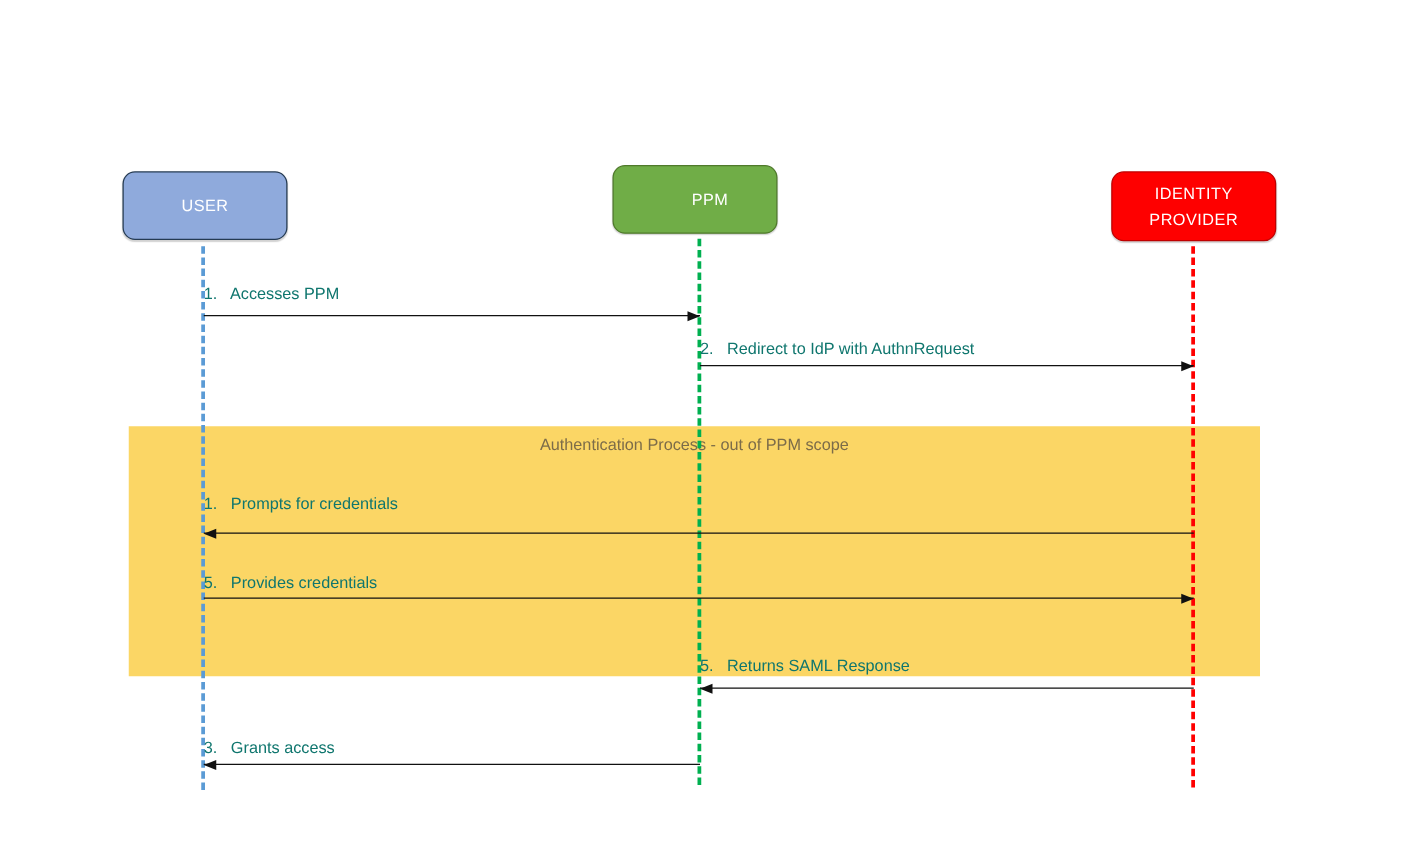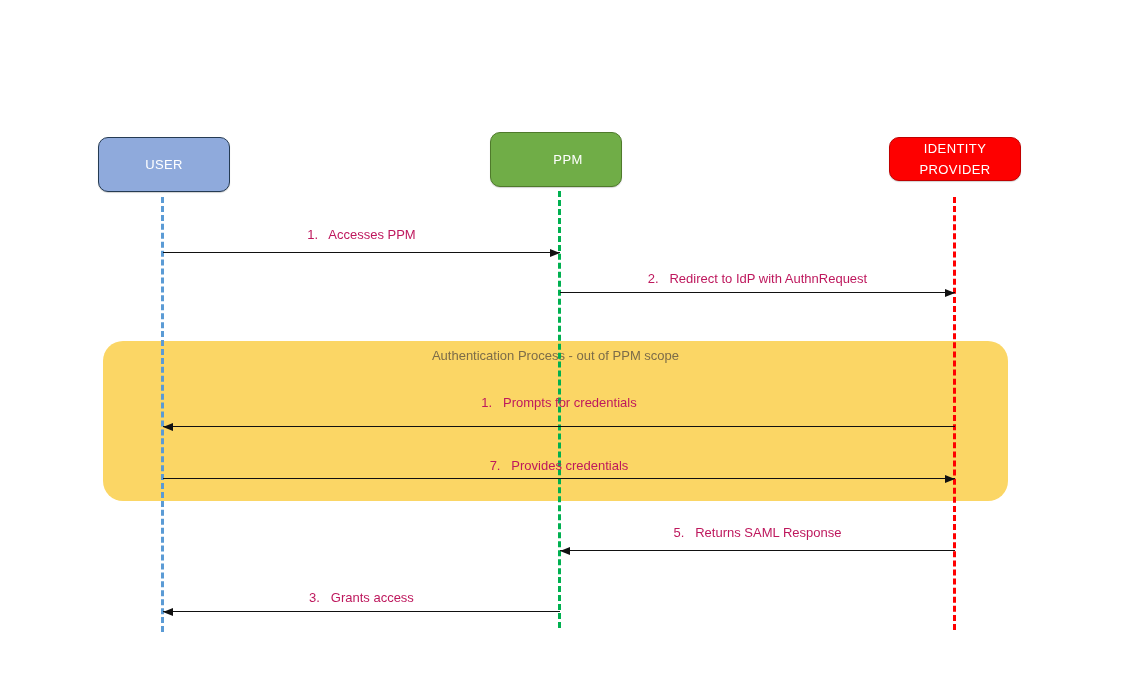--- a/index.html
+++ b/index.html
@@ -37,65 +37,63 @@
     text-align: center;
     color: #ffffff;
     font-size: 13px;
     letter-spacing: 0.4px;
     line-height: 21px;
     z-index: 4;
     box-shadow: 0 1px 1px rgba(0,0,0,0.18);
   }
   .actor-user { left: 98px;  top: 137px; width: 132px; height: 55px; }
   .actor-ppm  { left: 490px; top: 132px; width: 132px; height: 55px; padding-left: 24px; }
-  .actor-idp  { left: 889px; top: 137px; width: 132px; height: 44px; padding: 0 18px; }
+  .actor-idp  { left: 889px; top: 137px; width: 132px; height: 56px; padding: 0 18px; }
 
   
   .lifeline {
     position: absolute;
     width: 0;
     border-left: 3px dashed #888;
     z-index: 2;
   }
   .lifeline-user { left: 161px; top: 197px; height: 435px; }
   .lifeline-ppm  { left: 558px; top: 191px; height: 437px; }
   .lifeline-idp  { left: 953px; top: 197px; height: 433px; }
 
   
   .band {
     position: absolute;
     left: 103px;
     top: 341px;
     width: 905px;
-    height: 160px;
+    height: 200px;
     z-index: 1;
-    border-radius: 20px;
   }
   .band-label {
     position: absolute;
     top: 7px;
     left: 0;
     width: 100%;
     text-align: center;
     font-size: 13px;
   }
 
   
   .message { position: absolute; height: 0; z-index: 3; }
   .msg-line {
     position: absolute;
     left: 0; right: 0; top: 0;
     border-top: 1.5px solid #111111;
   }
   .msg-label {
     position: absolute;
     left: 0; right: 0;
-    text-align: center;
     font-size: 13px;
-    color: #be185d;
+    color: #0f766e;
     white-space: pre;
   }
   .arrowhead {
     position: absolute;
     top: -3.5px;
     width: 0; height: 0;
     border-top: 4.5px solid transparent;
     border-bottom: 4.5px solid transparent;
   }
   .arrowhead.right { right: 0; border-left: 10px solid #111111; }
@@ -152,21 +150,21 @@
     <div class="arrowhead right"></div>
   </div>
 
   <div class="message msg-3">
     <div class="msg-label">1.   Prompts for credentials</div>
     <div class="msg-line"></div>
     <div class="arrowhead left"></div>
   </div>
 
   <div class="message msg-4">
-    <div class="msg-label">7.   Provides credentials</div>
+    <div class="msg-label">5.   Provides credentials</div>
     <div class="msg-line"></div>
     <div class="arrowhead right"></div>
   </div>
 
   <div class="message msg-5">
     <div class="msg-label">5.   Returns SAML Response</div>
     <div class="msg-line"></div>
     <div class="arrowhead left"></div>
   </div>
 

